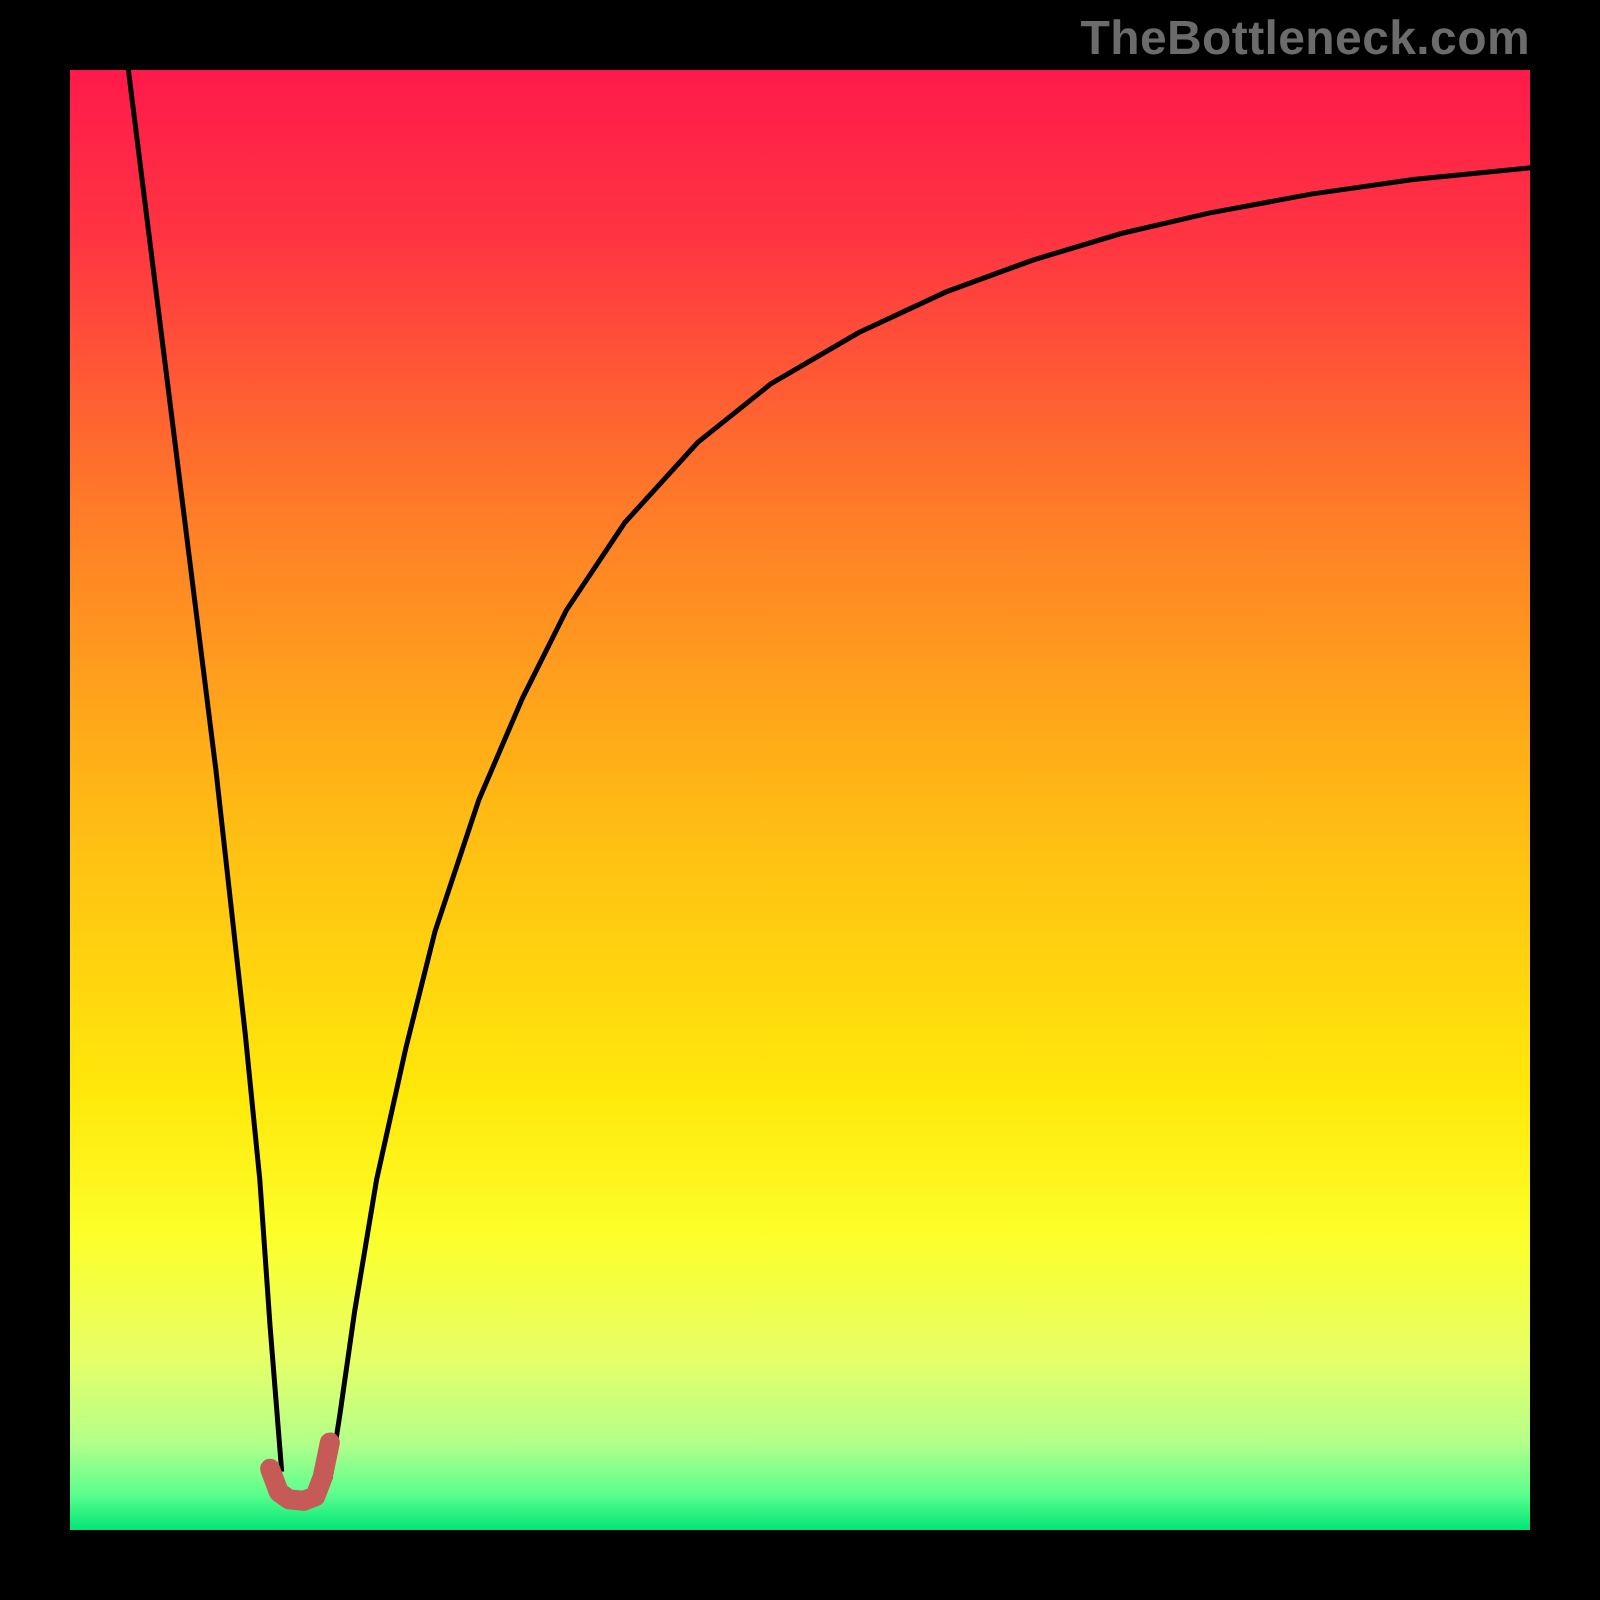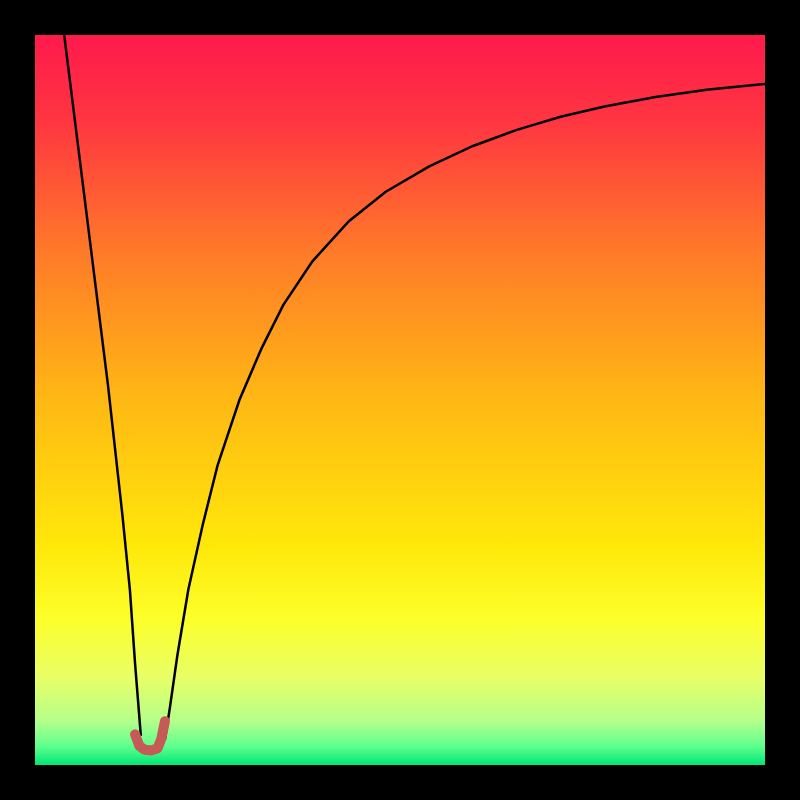--- a/index.html
+++ b/index.html
@@ -36,20 +36,21 @@
     letter-spacing: 0.2px;
   }
   svg {
     display: block;
   }
 </style>
 </head>
 <body>
 
 <div class="frame">
+  <div class="watermark">TheBottleneck.com</div>
   <div class="plot-area">
     <svg id="chart-svg" width="730" height="730" viewBox="0 0 730 730" preserveAspectRatio="none">
       <defs>
         <linearGradient id="bg-grad" x1="0" y1="0" x2="0" y2="1">
             <stop offset="0.00%" stop-color="#ff1a4b"></stop>
             <stop offset="12.00%" stop-color="#ff3641"></stop>
             <stop offset="30.00%" stop-color="#ff7b28"></stop>
             <stop offset="50.00%" stop-color="#ffb814"></stop>
             <stop offset="70.00%" stop-color="#ffe80a"></stop>
             <stop offset="80.00%" stop-color="#fcff2a"></stop>

